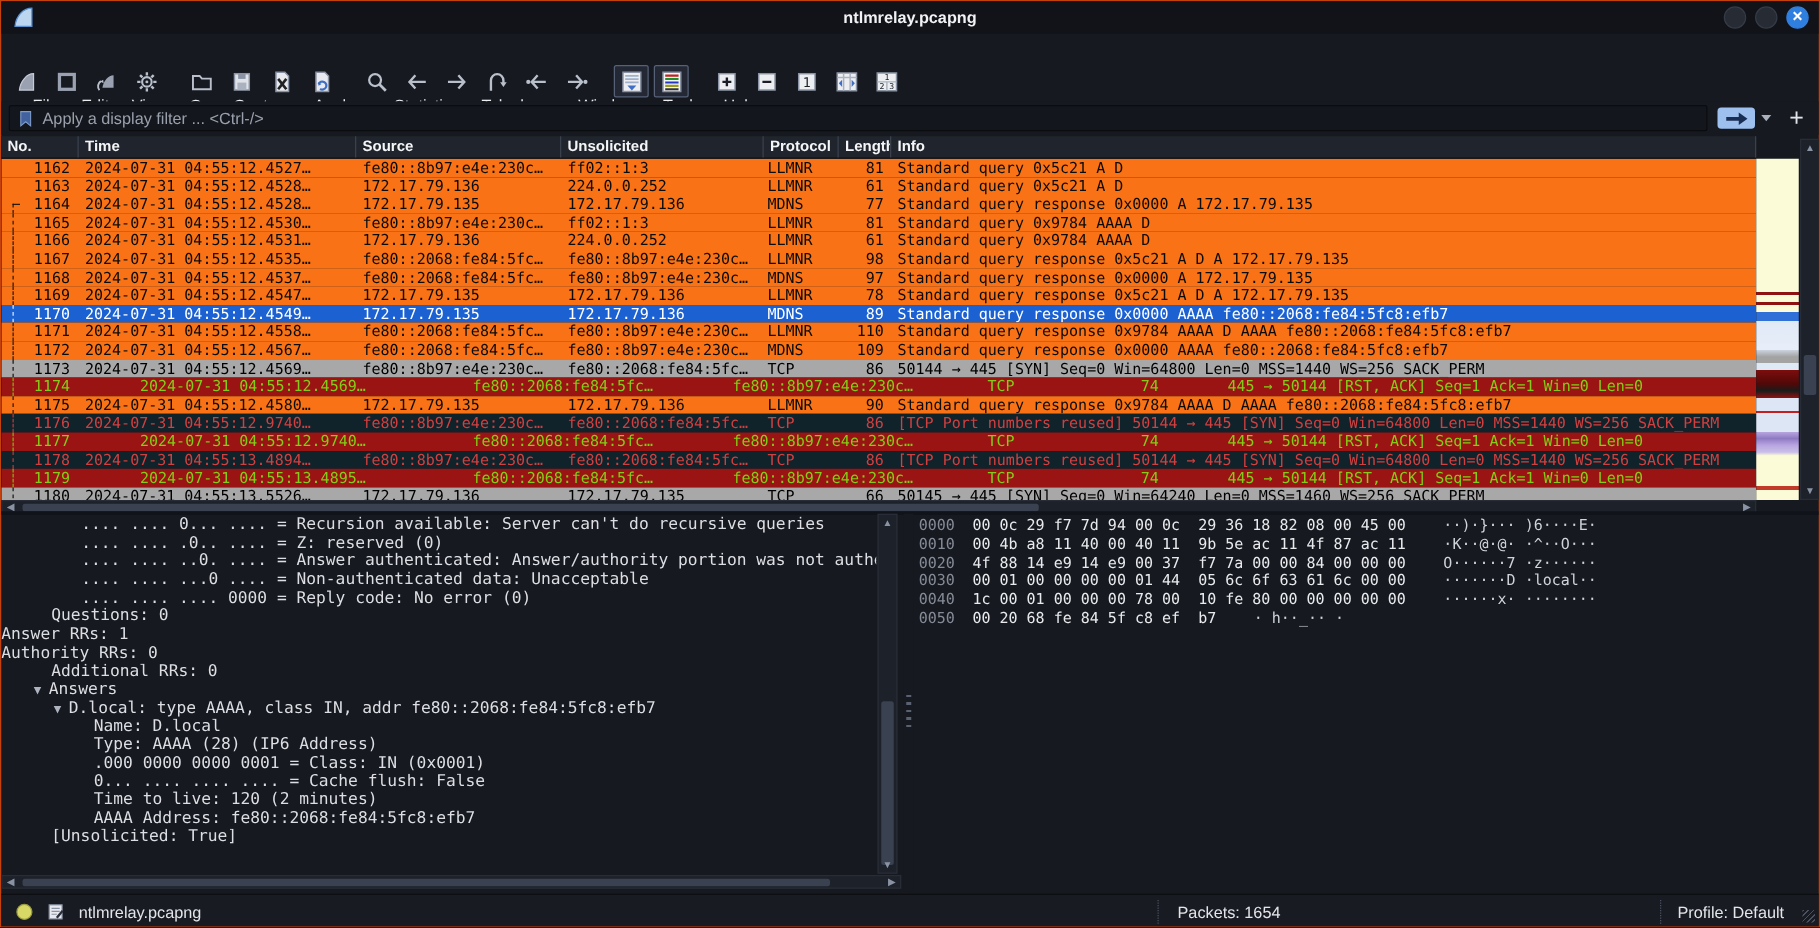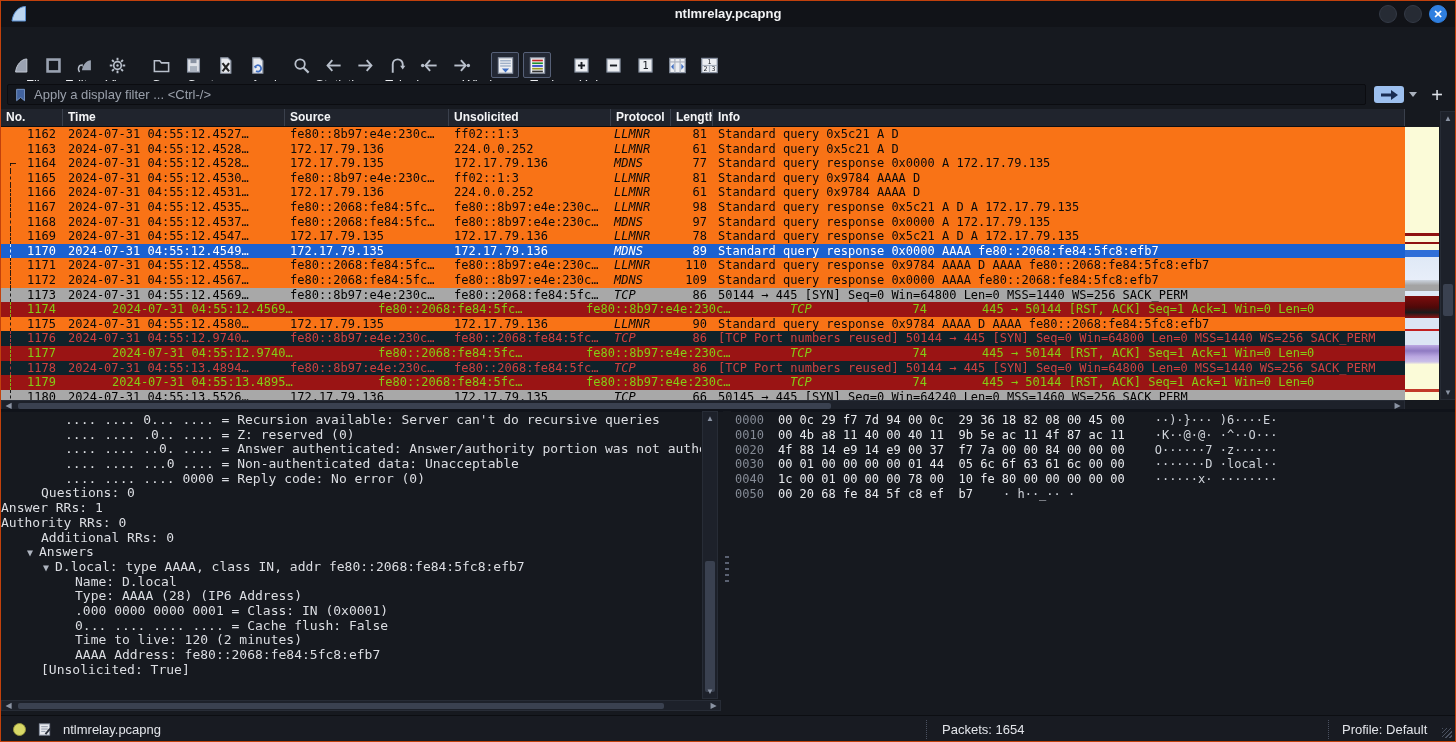--- a/index.html
+++ b/index.html
@@ -34,21 +34,21 @@
   
   #plist{position:absolute;left:0;top:108px;width:1404px;height:292px;background:#16191f;}
   .pgrid{display:grid;grid-template-columns:62px 222px 164px 162px 60px 42px 1fr;}
   #phead{height:18px;background:#20242d;border-bottom:1px solid #0c0e12;}
   #phead .hc{font-size:12px;font-weight:bold;color:#f4f5f7;padding:1px 0 0 5px;border-right:1px solid #3a404c;white-space:pre;overflow:hidden;}
   #pbody{height:274px;overflow:hidden;font-family:"DejaVu Sans Mono",monospace;font-size:12px;}
   .prow{height:14.6px;line-height:14.6px;position:relative;white-space:pre;cursor:default;}
   .prow .c{overflow:hidden;white-space:pre;}
   .prow .c0{text-align:right;padding-right:7px;}
   .prow .c1,.prow .c2,.prow .c3{padding-left:5px;}
-  .prow .c4{padding-left:3px;font-style:italic;}
+  .prow .c4{padding-left:3px;}
   .prow .c5{text-align:right;padding-right:6px;}
   .prow .c6{padding-left:5px;}
   .prow.udp{background:#f97316;color:#0b0b0b;}
   .prow.sel{background:#1b61d1;color:#ffffff;}
   .prow.syn{background:#a8a8a8;color:#000;}
   .prow.rst{background:#9a1414;color:#84cc16;gap:44px;}
   .prow.bad{background:#10222a;color:#d04040;}
   .relline{position:absolute;left:9px;top:0;bottom:0;border-left:1px dashed currentColor;opacity:.85;}
   .prow.relstart .relline{top:50%;}
   .reltick{position:absolute;left:9px;top:50%;width:6px;border-top:1px solid currentColor;opacity:.85;}

